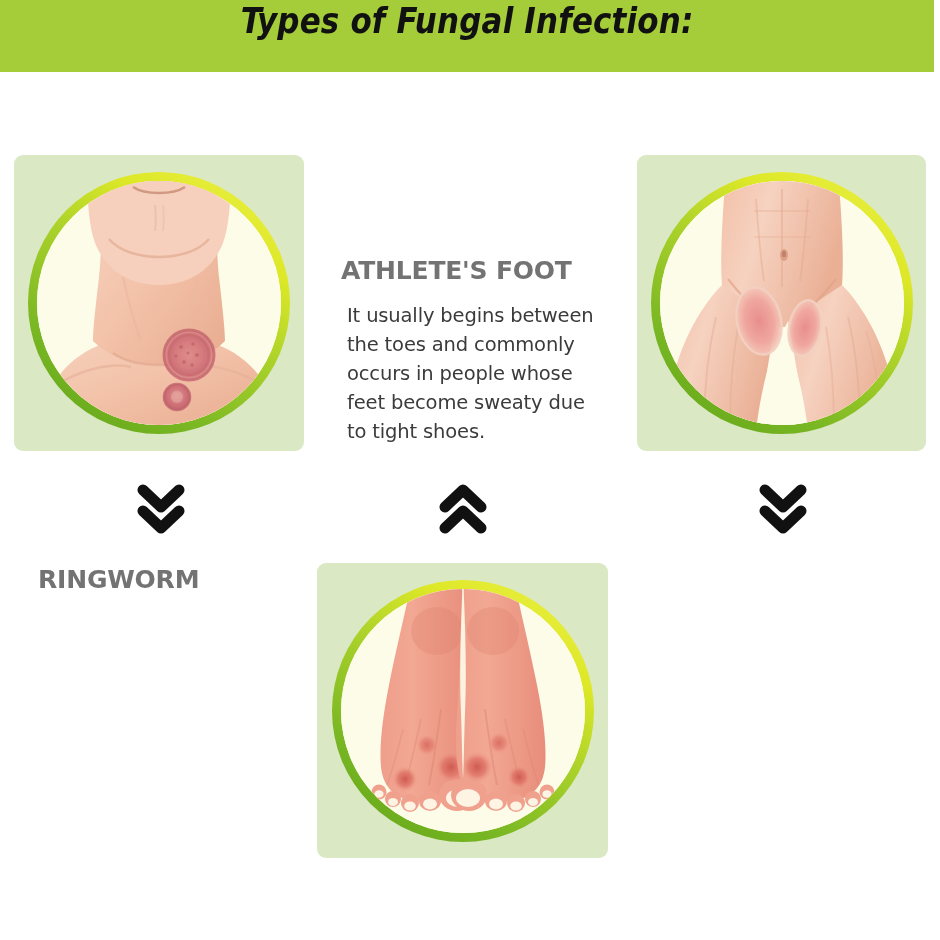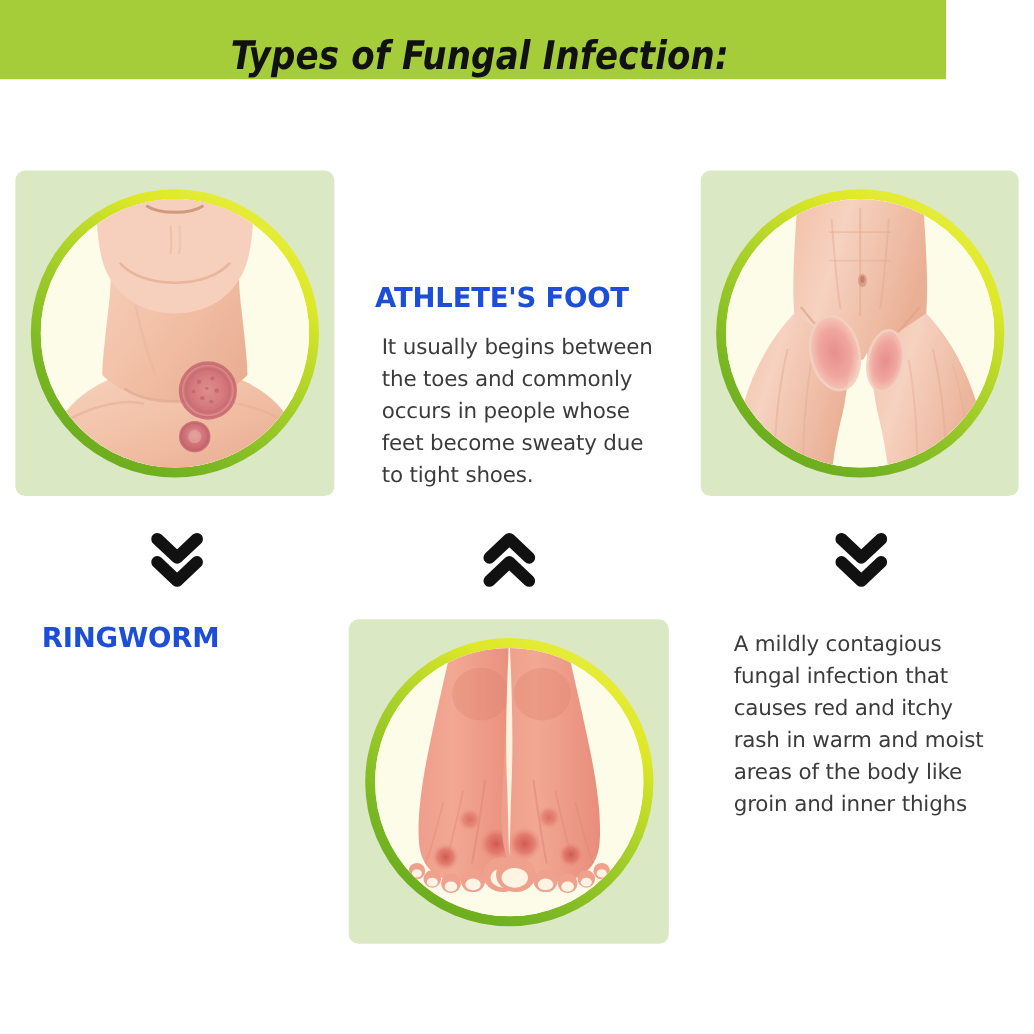--- a/index.html
+++ b/index.html
@@ -14,27 +14,26 @@
     overflow: hidden;
     font-family: "Liberation Sans", sans-serif;
     -webkit-font-smoothing: antialiased;
   }
 
   
   .header-banner {
     position: absolute;
     left: 0;
     top: 0;
-    width: 848px;
+    width: 934px;
     height: 72px;
     background: #a5cd39;
     display: flex;
-    align-items: flex-end;
+    align-items: flex-start;
     justify-content: center;
-    padding-left: 12px;
   }
   .header-title {
     font-family: "DejaVu Sans", sans-serif;
     font-size: 36px;
     font-weight: bold;
     font-style: italic;
     color: #111111;
     letter-spacing: 0.2px;
     transform: scaleX(0.86);
     white-space: nowrap;
@@ -75,21 +74,21 @@
     height: 60px;
   }
   .chev svg { display: block; }
 
   
   .txt-block { position: absolute; }
   .sec-title {
     font-family: "DejaVu Sans", sans-serif;
     font-size: 25px;
     font-weight: bold;
-    color: #1d4ed8;
+    color: #737373;
     letter-spacing: -0.2px;
     margin: 0 0 16px 0;
     white-space: nowrap;
   }
   .sec-body {
     font-family: "DejaVu Sans", sans-serif;
     font-size: 19.5px;
     line-height: 29px;
     color: #3b3b3b;
     margin: 6px;
@@ -324,14 +323,13 @@
 <div class="txt-block" style="left:341px; top:256px; width:262px;">
   <h2 class="sec-title">ATHLETE'S FOOT</h2>
   <p class="sec-body">It usually begins between the toes and commonly occurs in people whose feet become sweaty due to tight shoes.</p>
 </div>
 
 <div class="txt-block" style="left:38px; top:565px; width:225px;">
   <h2 class="sec-title">RINGWORM</h2>
 </div>
 
 <div class="txt-block" style="left:661px; top:565px; width:250px;">
-  <p class="sec-body">A mildly contagious fungal infection that causes red and itchy rash in warm and moist areas of the body like groin and inner thighs</p>
 </div>
 
 </body></html>

